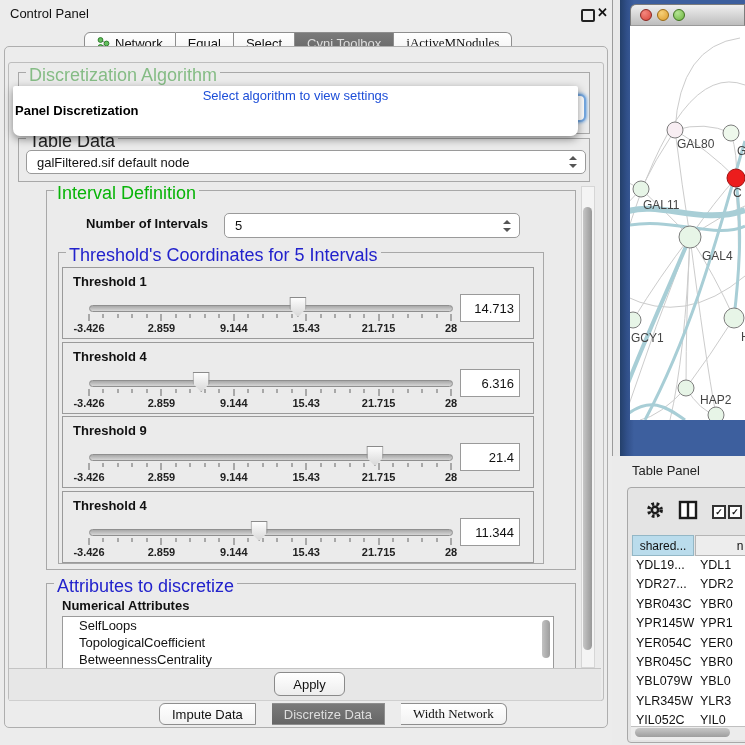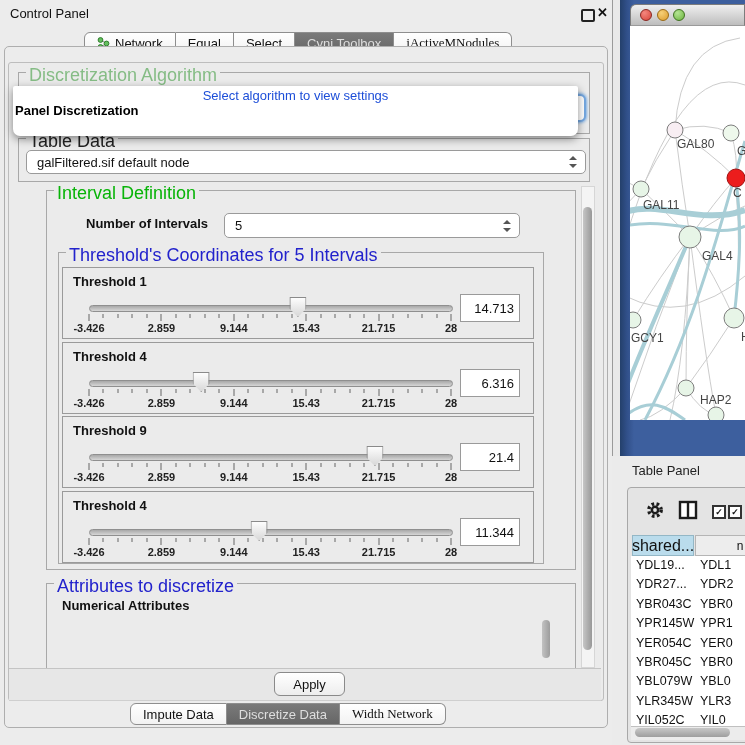--- a/index.html
+++ b/index.html
@@ -15,21 +15,21 @@
 
   
   .segbar{display:flex;height:22px;}
   .seg{display:flex;align-items:center;justify-content:center;gap:5px;padding:0 12px;
        font-size:13px;color:#111;background:linear-gradient(#ffffff,#f2f2f2);
        border:1px solid #8e8e8e;border-left:none;white-space:nowrap;}
   .seg.first{border-left:1px solid #8e8e8e;border-radius:6px 0 0 6px;}
   .seg.last{border-radius:0 6px 6px 0;font-family:Liberation Serif, serif;}
   .seg.active{background:linear-gradient(#7a7a7a,#666666);color:#dedede;text-align:center;}
   #tabstrip{left:84px;top:32px;}
-  #bottom-tabs{left:130px;top:703px;}
+  #bottom-tabs{left:159px;top:703px;gap:16px;}
 
   #content-frame{left:4px;top:46px;width:602px;height:680px;border:1px solid #aeaeae;border-radius:5px;background:#ececec;}
   #inner-page{left:8px;top:62px;width:594px;height:637px;border:1px solid #bdbdbd;border-radius:3px;background:#ebebeb;}
 
   .groupbox{border:1px solid #a8a8a8;}
   .grouptitle{position:absolute;font-size:18px;padding:0 3px;background:#ebebeb;white-space:nowrap;}
   .g-green{color:#08b408;}
   .g-blue{color:#2222cc;}
 
   #grp-disc{left:18px;top:72px;width:570px;height:60px;}
@@ -107,21 +107,21 @@
   #net-canvas{left:630px;top:26px;width:115px;height:394px;background:#fff;}
   .net-label{font-size:12px;fill:#444;font-family:"Liberation Sans",sans-serif;}
 
   
   #tp-bg{left:612px;top:456px;width:133px;height:289px;background:#ebebeb;}
   #tp-title{left:632px;top:463px;font-size:13px;color:#222;}
   #tp-panel{left:627px;top:487px;width:125px;height:254px;background:#e4e4e4;border:1px solid #a8a8a8;border-radius:4px;}
   .checkbox{position:absolute;top:505px;width:10px;height:10px;border:2px solid #333;background:#fff;
             font-size:9px;line-height:10px;text-align:center;color:#111;font-weight:bold;}
   #tp-header-1{left:632px;top:535px;width:62px;height:21px;background:#badcec;border:1px solid #93b7c6;box-sizing:border-box;
-               font-size:16px;color:#111;display:flex;align-items:center;justify-content:center;}
+               font-size:12px;color:#111;display:flex;align-items:center;justify-content:center;}
   #tp-header-2{left:695px;top:535px;width:90px;height:21px;background:#ededed;border:1px solid #b5b5b5;box-sizing:border-box;
                font-size:12px;color:#111;display:flex;align-items:center;justify-content:center;}
   #tp-rows-bg{left:631px;top:556px;width:114px;height:170px;background:#fff;overflow:hidden;}
   .tp-row{position:absolute;left:0;width:200px;height:19px;font-size:12.5px;color:#111;}
   .tp-cell-1{position:absolute;left:5px;top:2px;white-space:nowrap;}
   .tp-cell-2{position:absolute;left:69px;top:2px;white-space:nowrap;}
   #tp-hscroll-track{left:631px;top:726px;width:114px;height:13px;background:#ececec;border-top:1px solid #c0c0c0;}
   #tp-hscroll-thumb{left:635px;top:728px;width:95px;height:9px;border-radius:5px;background:linear-gradient(#c8c8c8,#9e9e9e);}
 </style>
 </head>
@@ -363,20 +363,25 @@
           </div>
         <div class="t-thumb" style="left: 46.9993%;"></div>
       </div>
       <input class="t-value" readonly="" value="11.344" style="">
     </div>
     </div>
 
   <div class="abs groupbox" id="grp-attr"></div>
   <span class="grouptitle g-blue" id="grp-attr-title">Attributes to discretize</span>
   <div class="abs" id="attr-heading">Numerical Attributes</div>
+  <div class="abs" id="attr-list">
+      <div class="attr-item">SelfLoops</div>
+      <div class="attr-item">TopologicalCoefficient</div>
+      <div class="attr-item">BetweennessCentrality</div>
+    </div>
   <div class="abs" id="attr-scroll"></div>
 
   <div class="abs" id="v-scroll-track"></div>
   <div class="abs" id="v-scroll-thumb"></div>
 
   <div class="abs" id="apply-strip"></div>
   <div class="abs" id="apply-btn">Apply</div>
 
   <div class="abs segbar" id="bottom-tabs">
     <div class="seg first">

